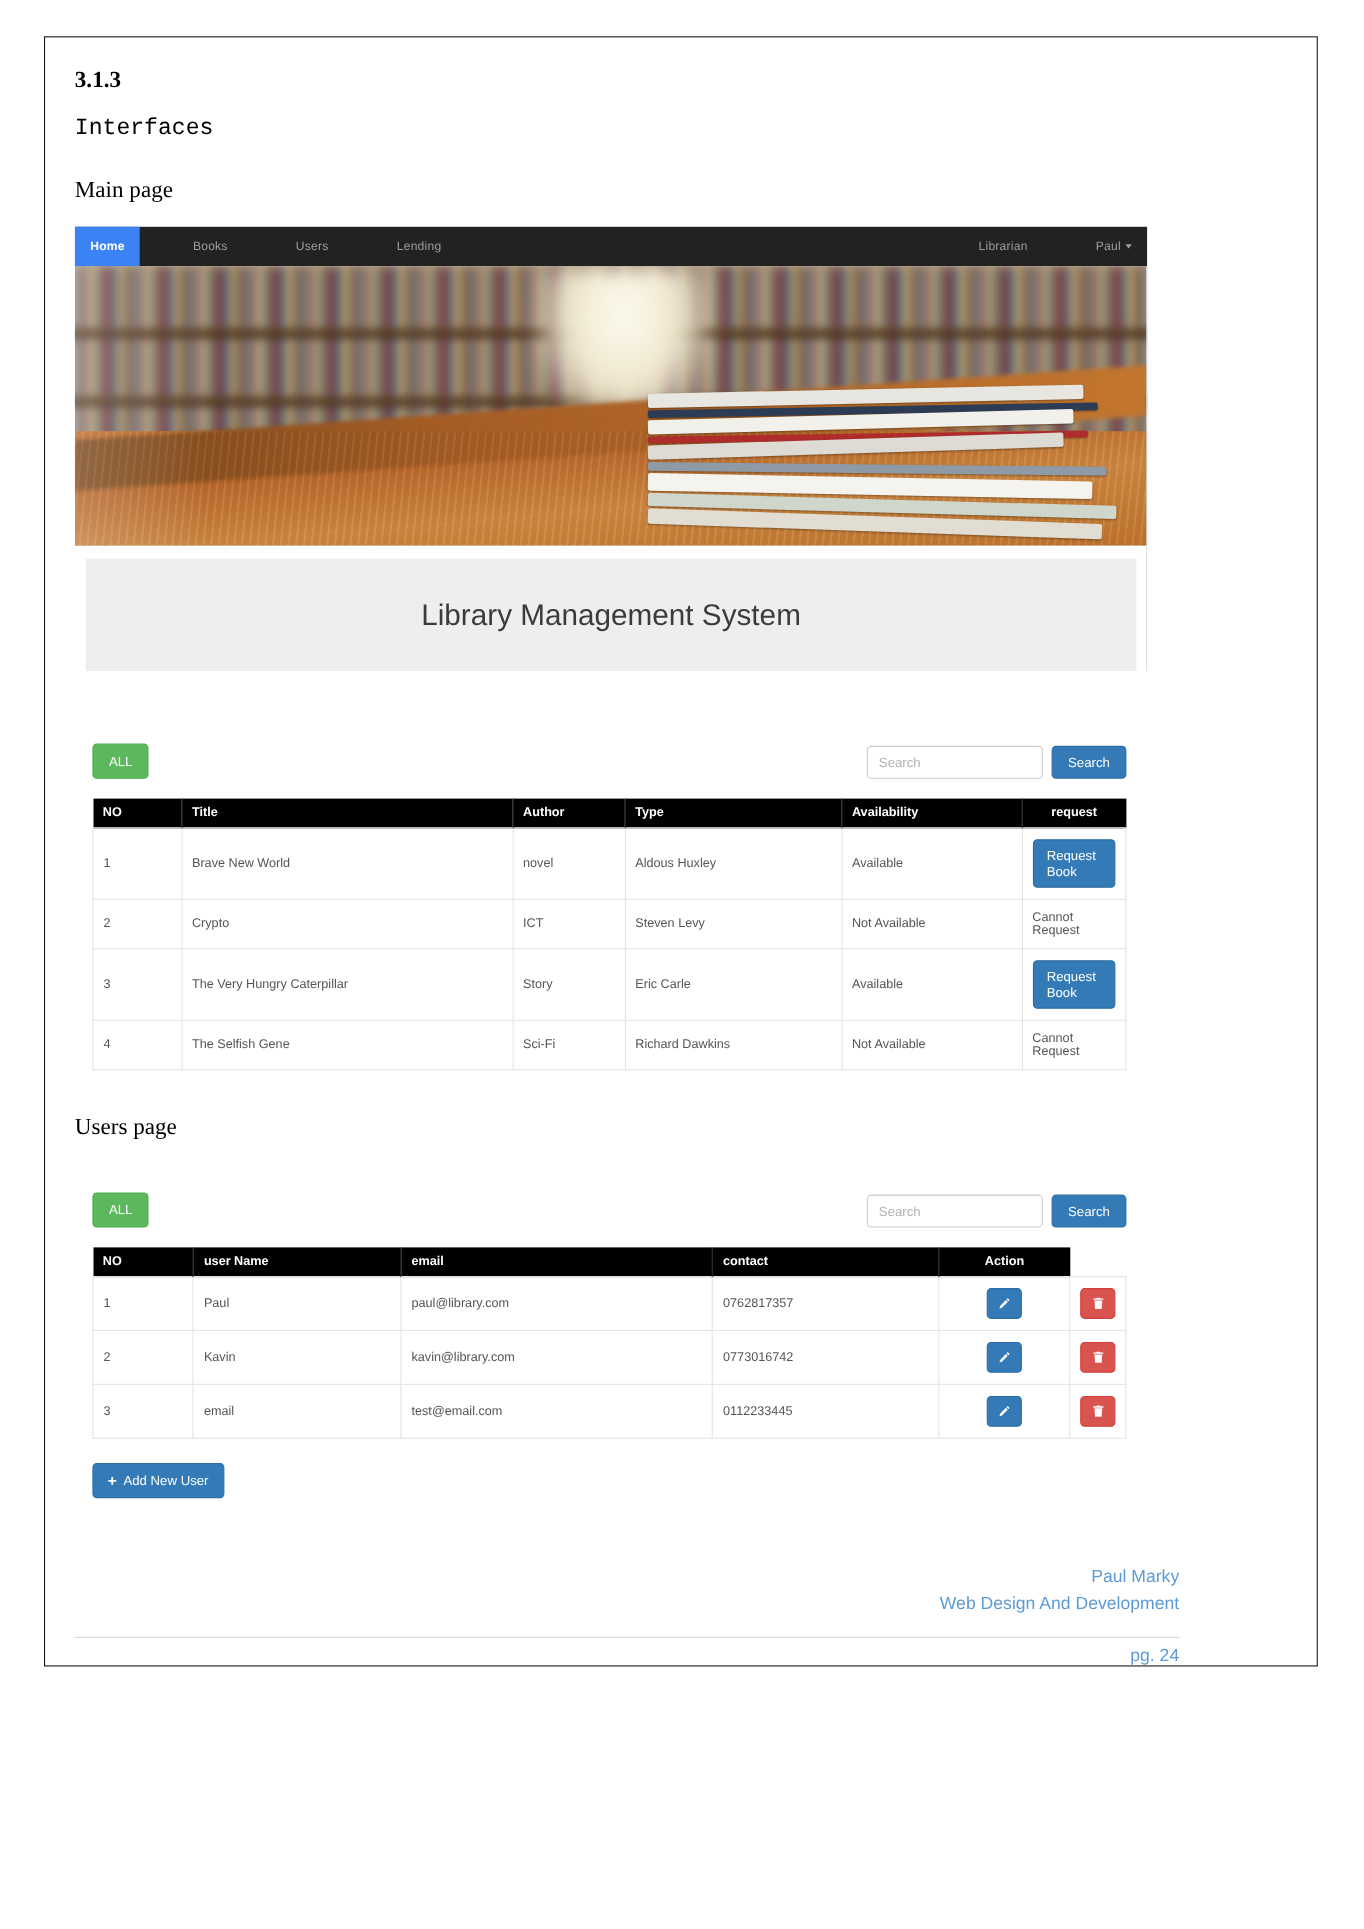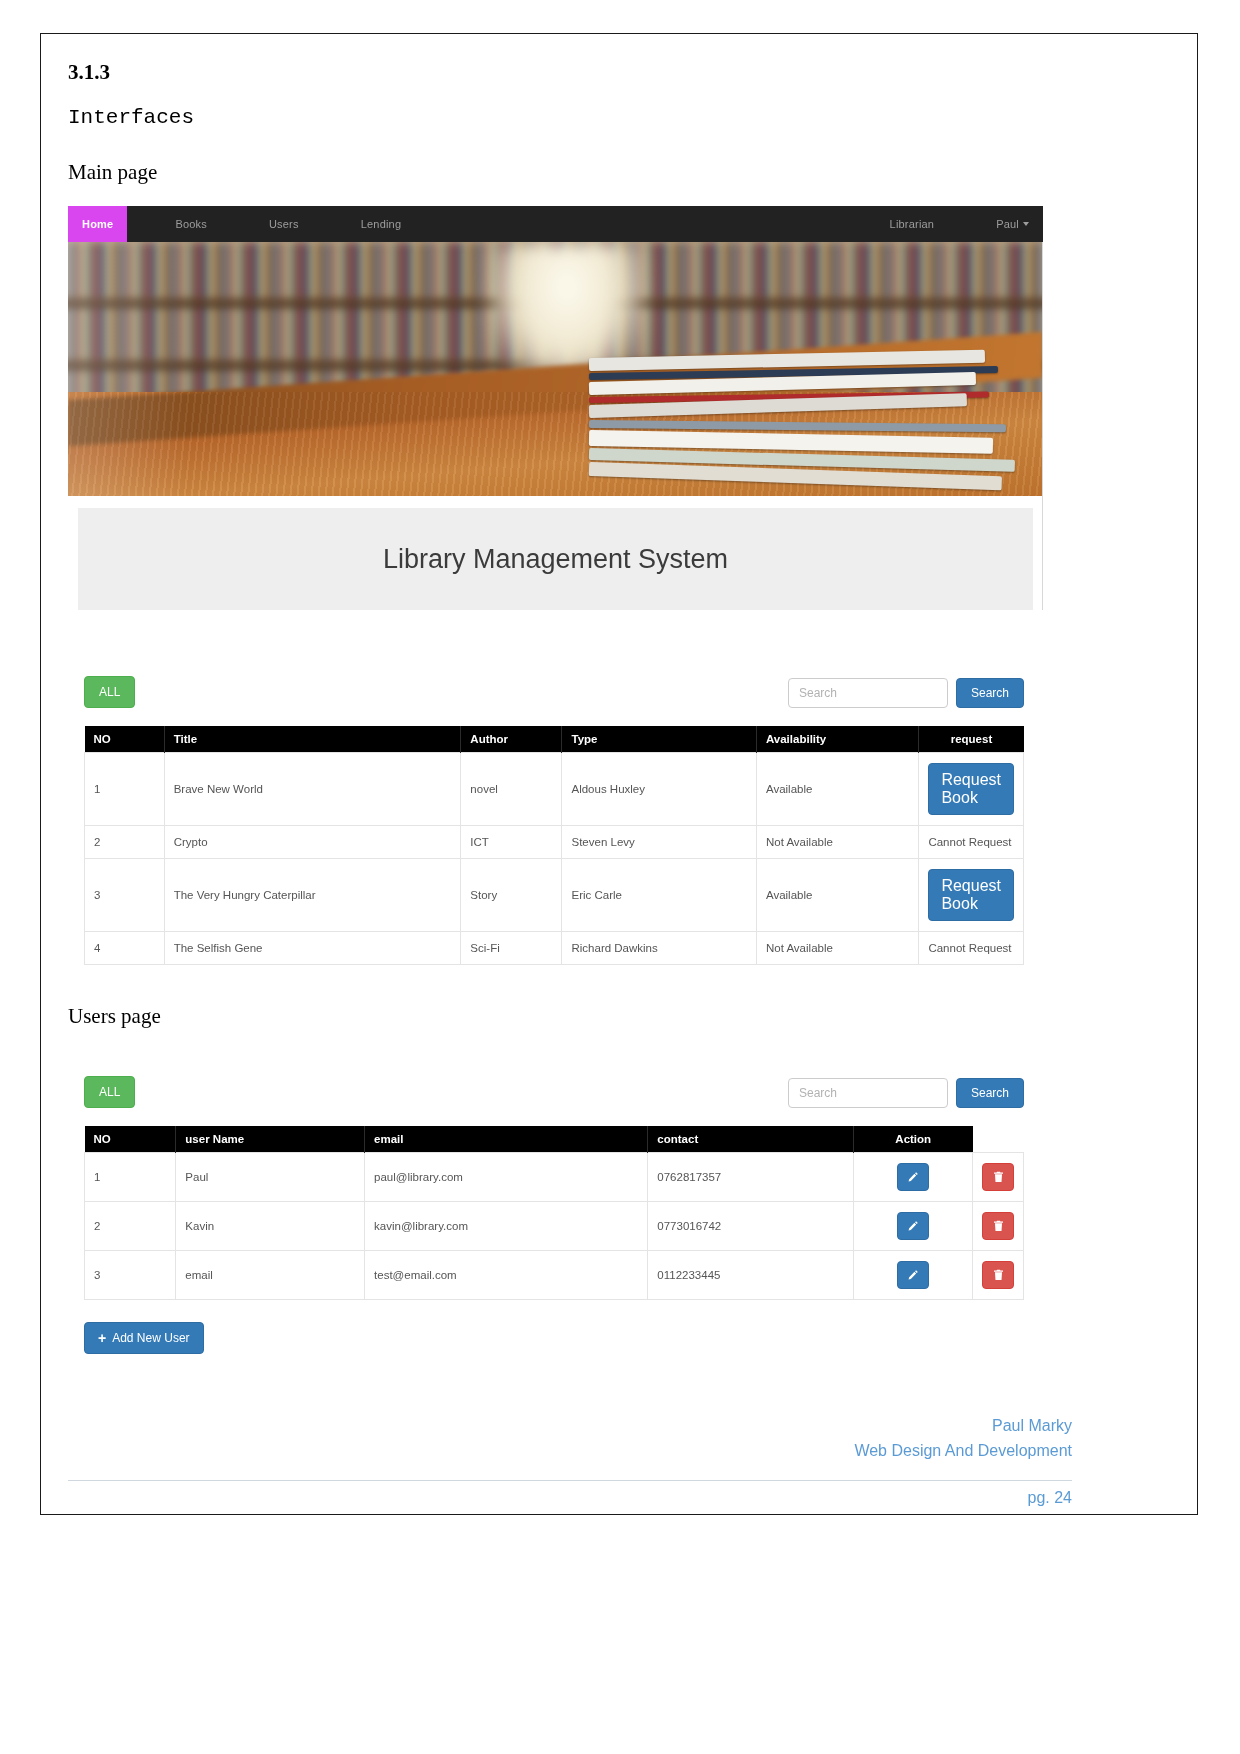--- a/index.html
+++ b/index.html
@@ -79,21 +79,21 @@
   .nav-item {
     display: flex;
     align-items: center;
     padding: 0 14px;
     font-size: 11px;
     color: #9d9d9d;
     letter-spacing: .2px;
     white-space: nowrap;
   }
   .nav-item.active {
-    background: #d946ef;
+    background: #3b82f6;
     color: #ffffff;
     font-weight: bold;
   }
   .nav-item.plain { color: #9d9d9d; padding-left: 48px; }
   .caret {
     display: inline-block;
     width: 0; height: 0;
     margin-left: 4px;
     border-left: 3px solid transparent;
     border-right: 3px solid transparent;
@@ -264,21 +264,21 @@
     vertical-align: middle;
     color: #555555;
   }
   table.data tbody tr td:first-child { border-left: 1px solid #e4e4e4; }
   .btn-request {
     background: #337ab7;
     border: 1px solid #2e6da4;
     color: #fff;
     border-radius: 4px;
     padding: 7px 12px;
-    font-size: 16px;
+    font-size: 12px;
     display: inline-block;
   }
   .cell-center { text-align: center; }
   .cannot { color: #555; }
 
   .icon-btn {
     width: 30px; height: 26px;
     border-radius: 4px;
     display: inline-flex;
     align-items: center;

